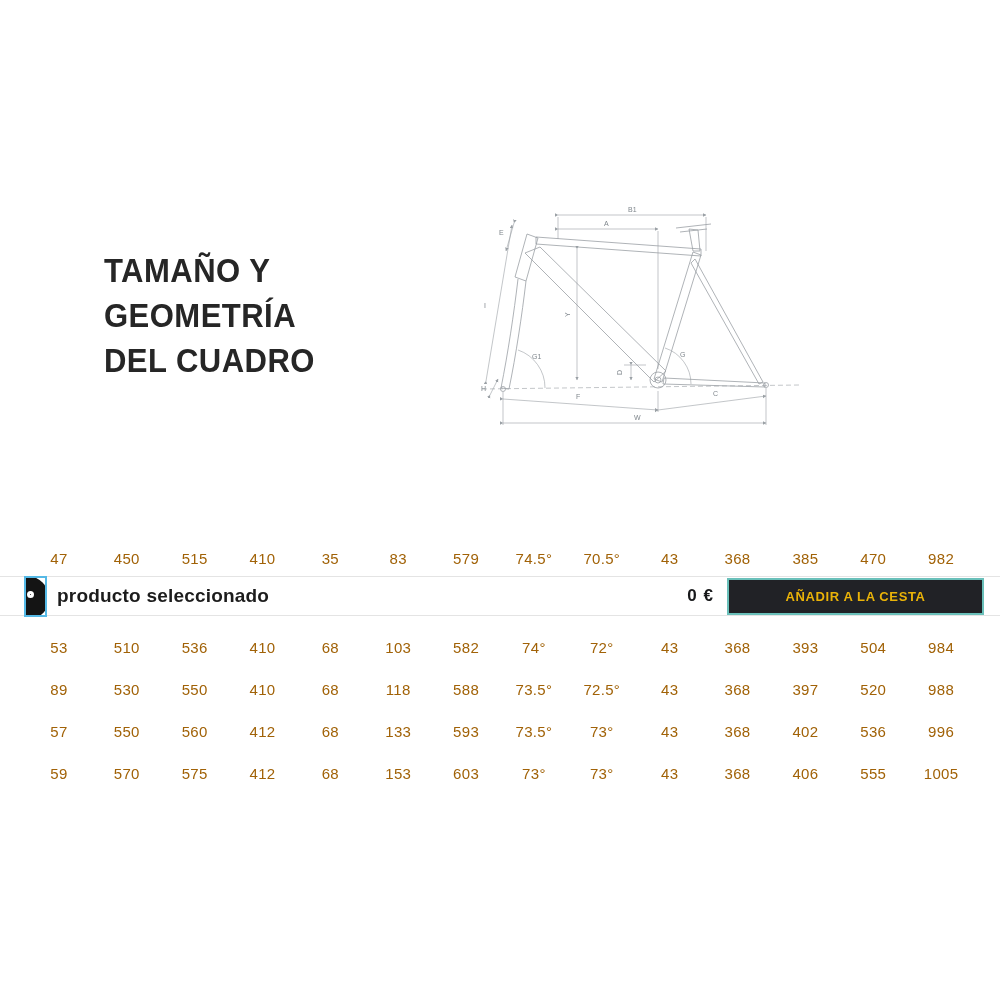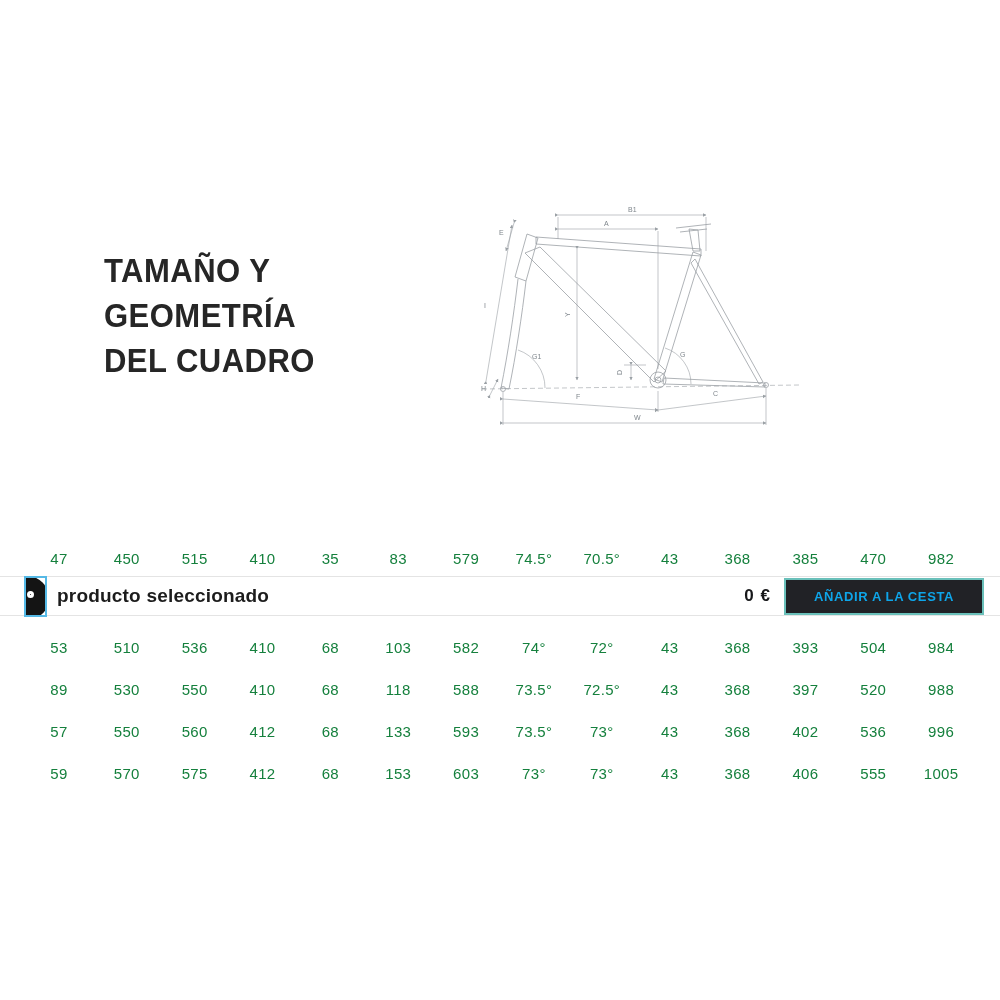--- a/index.html
+++ b/index.html
@@ -16,42 +16,42 @@
   .diagram path, .diagram line, .diagram circle { vector-effect:non-scaling-stroke; }
   .diagram text { font-family:"Liberation Sans", sans-serif; font-size:7px; fill:#7f868c; }
 
   
   .geo-table { position:absolute; left:0; right:0; top:540px; color:#242628; }
   .tpad { padding:0 25px; }
   .thead { display:grid; grid-template-columns:repeat(14,1fr); height:42px; align-items:center;
            text-align:center; font-weight:700; font-size:15px; letter-spacing:0.3px;
            border-bottom:2px solid #c9c9c9; }
   .trow { display:grid; grid-template-columns:repeat(14,1fr); height:42px; align-items:center;
-          text-align:center; font-size:15px; letter-spacing:0.3px; color:#15803d; }
+          text-align:center; font-size:15px; letter-spacing:0.3px; color:#a16207; }
   .rows-top .trow { height:36px; }
   .rows-bottom { padding-top:10px; }
   .cell { overflow:hidden; white-space:nowrap; }
 
   
   .selected-row { display:flex; align-items:center; height:40px;
                   border-top:1px solid #e4e4e4; border-bottom:1px solid #e4e4e4;
                   padding-left:24px; padding-right:16px; }
   .logo-box { position:relative; width:23px; height:41px; border:2px solid #55b9e6;
               background:#fff; overflow:hidden; flex:0 0 auto; }
   .logo-disc { position:absolute; width:44px; height:44px; border-radius:50%;
                background:#141414; left:-21px; top:-2px; }
   .logo-ring { position:absolute; left:1px; top:13px; width:7px; height:7px;
                border:3px solid #fff; border-radius:50%; background:#141414; }
   .sel-label { margin-left:10px; font-size:19px; font-weight:700; color:#1c1c1c;
                letter-spacing:0.2px; }
   .sel-spacer { flex:1; }
   .sel-price { font-size:17px; font-weight:700; color:#17181a; margin-right:13px;
                letter-spacing:1px; }
-  .add-btn { width:200px; height:37px; background:#212226; border:2px solid #6ac0ba;
-             color:#0ea5e9; font-family:"Liberation Sans", sans-serif; font-size:13px;
+  .add-btn { width:257px; height:37px; background:#212226; border:2px solid #6ac0ba;
+             color:#eab308; font-family:"Liberation Sans", sans-serif; font-size:13px;
              font-weight:700; letter-spacing:0.6px; cursor:pointer; }
 </style>
 </head>
 <body>
 
 <div class="page">
 
   <div class="title">
     <div>TAMAÑO Y</div>
     <div>GEOMETRÍA</div>

